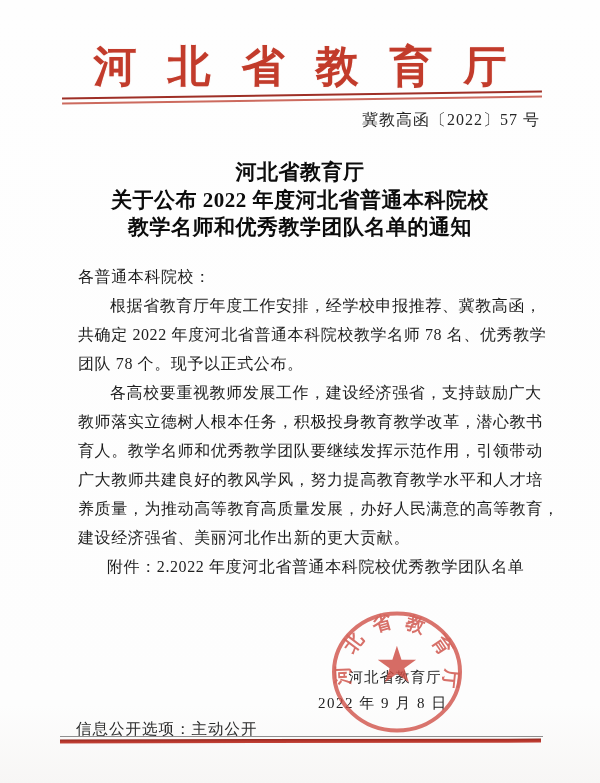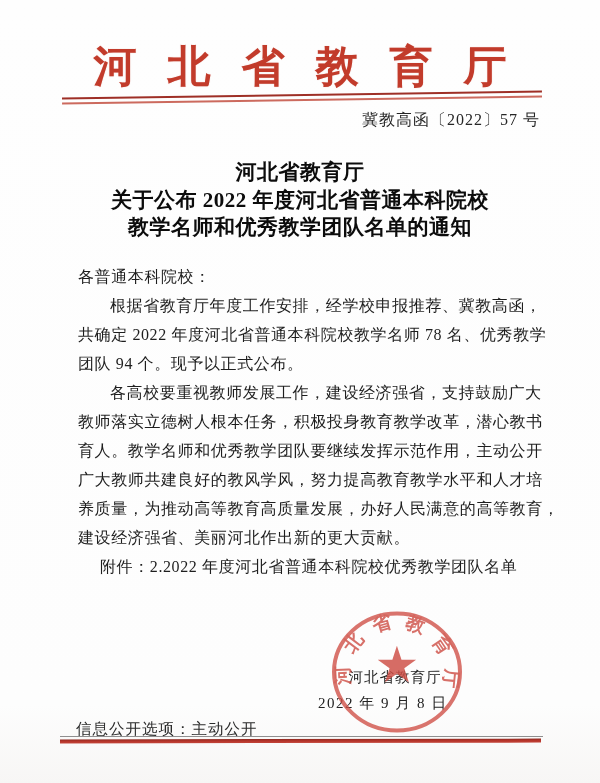--- a/index.html
+++ b/index.html
@@ -54,21 +54,21 @@
   }
   
   .body-block{
     position:absolute;top:262px;left:78px;width:452px;
     font-size:16px;line-height:29px;color:var(--ink);
     letter-spacing:0.6px;
   }
   .line{height:29px;white-space:nowrap;}
   .indent{text-indent:32px;}
   .attach{display:flex;}
-  .attach-label{white-space:nowrap;margin-left:22px;}
+  .attach-label{white-space:nowrap;margin-left:29px;}
   .attach-items{display:block;}
   
   .sig-agency{
     position:absolute;top:668px;left:327px;width:136px;
     text-align:center;font-size:14.5px;letter-spacing:1px;color:#222;
     z-index:2;white-space:nowrap;
   }
   .sig-date{
     position:absolute;top:694px;left:318px;width:154px;
     text-align:left;font-size:15px;letter-spacing:1.5px;color:#222;
@@ -112,25 +112,25 @@
     <div>河北省教育厅</div>
     <div>关于公布 2022 年度河北省普通本科院校</div>
     <div>教学名师和优秀教学团队名单的通知</div>
   </div>
 
   <div class="body-block">
     <div class="line">各普通本科院校：</div>
 
     <div class="line indent">根据省教育厅年度工作安排，经学校申报推荐、冀教高函，</div>
     <div class="line">共确定 2022 年度河北省普通本科院校教学名师 78 名、优秀教学</div>
-    <div class="line">团队 94 个。现予以正式公布。</div>
+    <div class="line">团队 78 个。现予以正式公布。</div>
 
     <div class="line indent">各高校要重视教师发展工作，建设经济强省，支持鼓励广大</div>
     <div class="line">教师落实立德树人根本任务，积极投身教育教学改革，潜心教书</div>
-    <div class="line">育人。教学名师和优秀教学团队要继续发挥示范作用，主动公开</div>
+    <div class="line">育人。教学名师和优秀教学团队要继续发挥示范作用，引领带动</div>
     <div class="line">广大教师共建良好的教风学风，努力提高教育教学水平和人才培</div>
     <div class="line">养质量，为推动高等教育高质量发展，办好人民满意的高等教育，</div>
     <div class="line">建设经济强省、美丽河北作出新的更大贡献。</div>
 
     <div class="attach">
       <span class="attach-label">附件：</span>
       <span class="attach-items">
         <span class="line" style="display:block">2.2022 年度河北省普通本科院校优秀教学团队名单</span>
       </span>
     </div>

